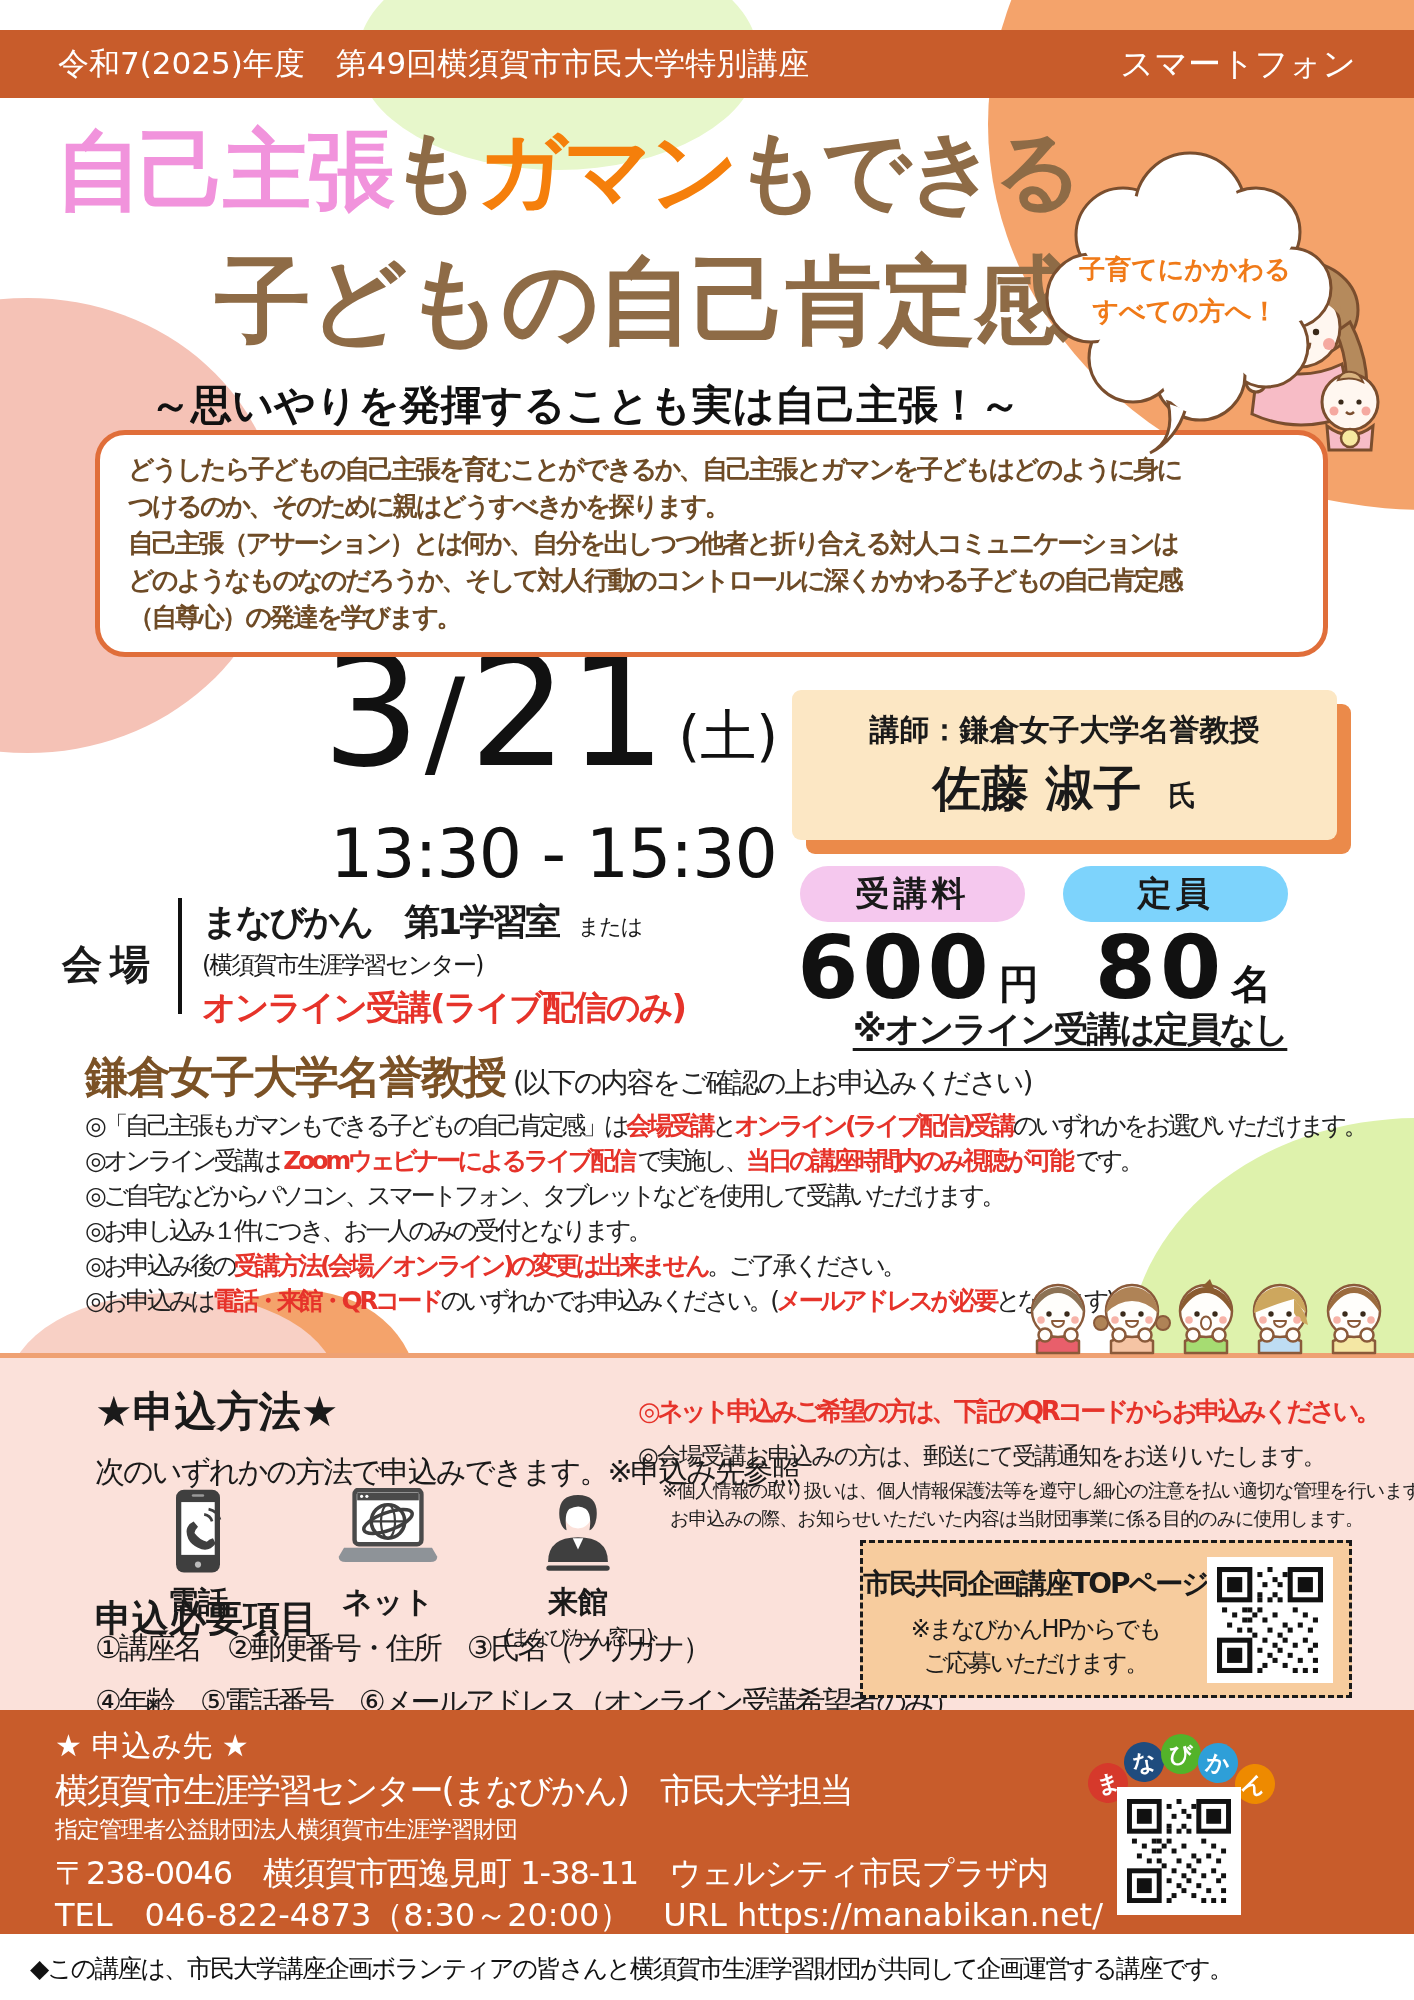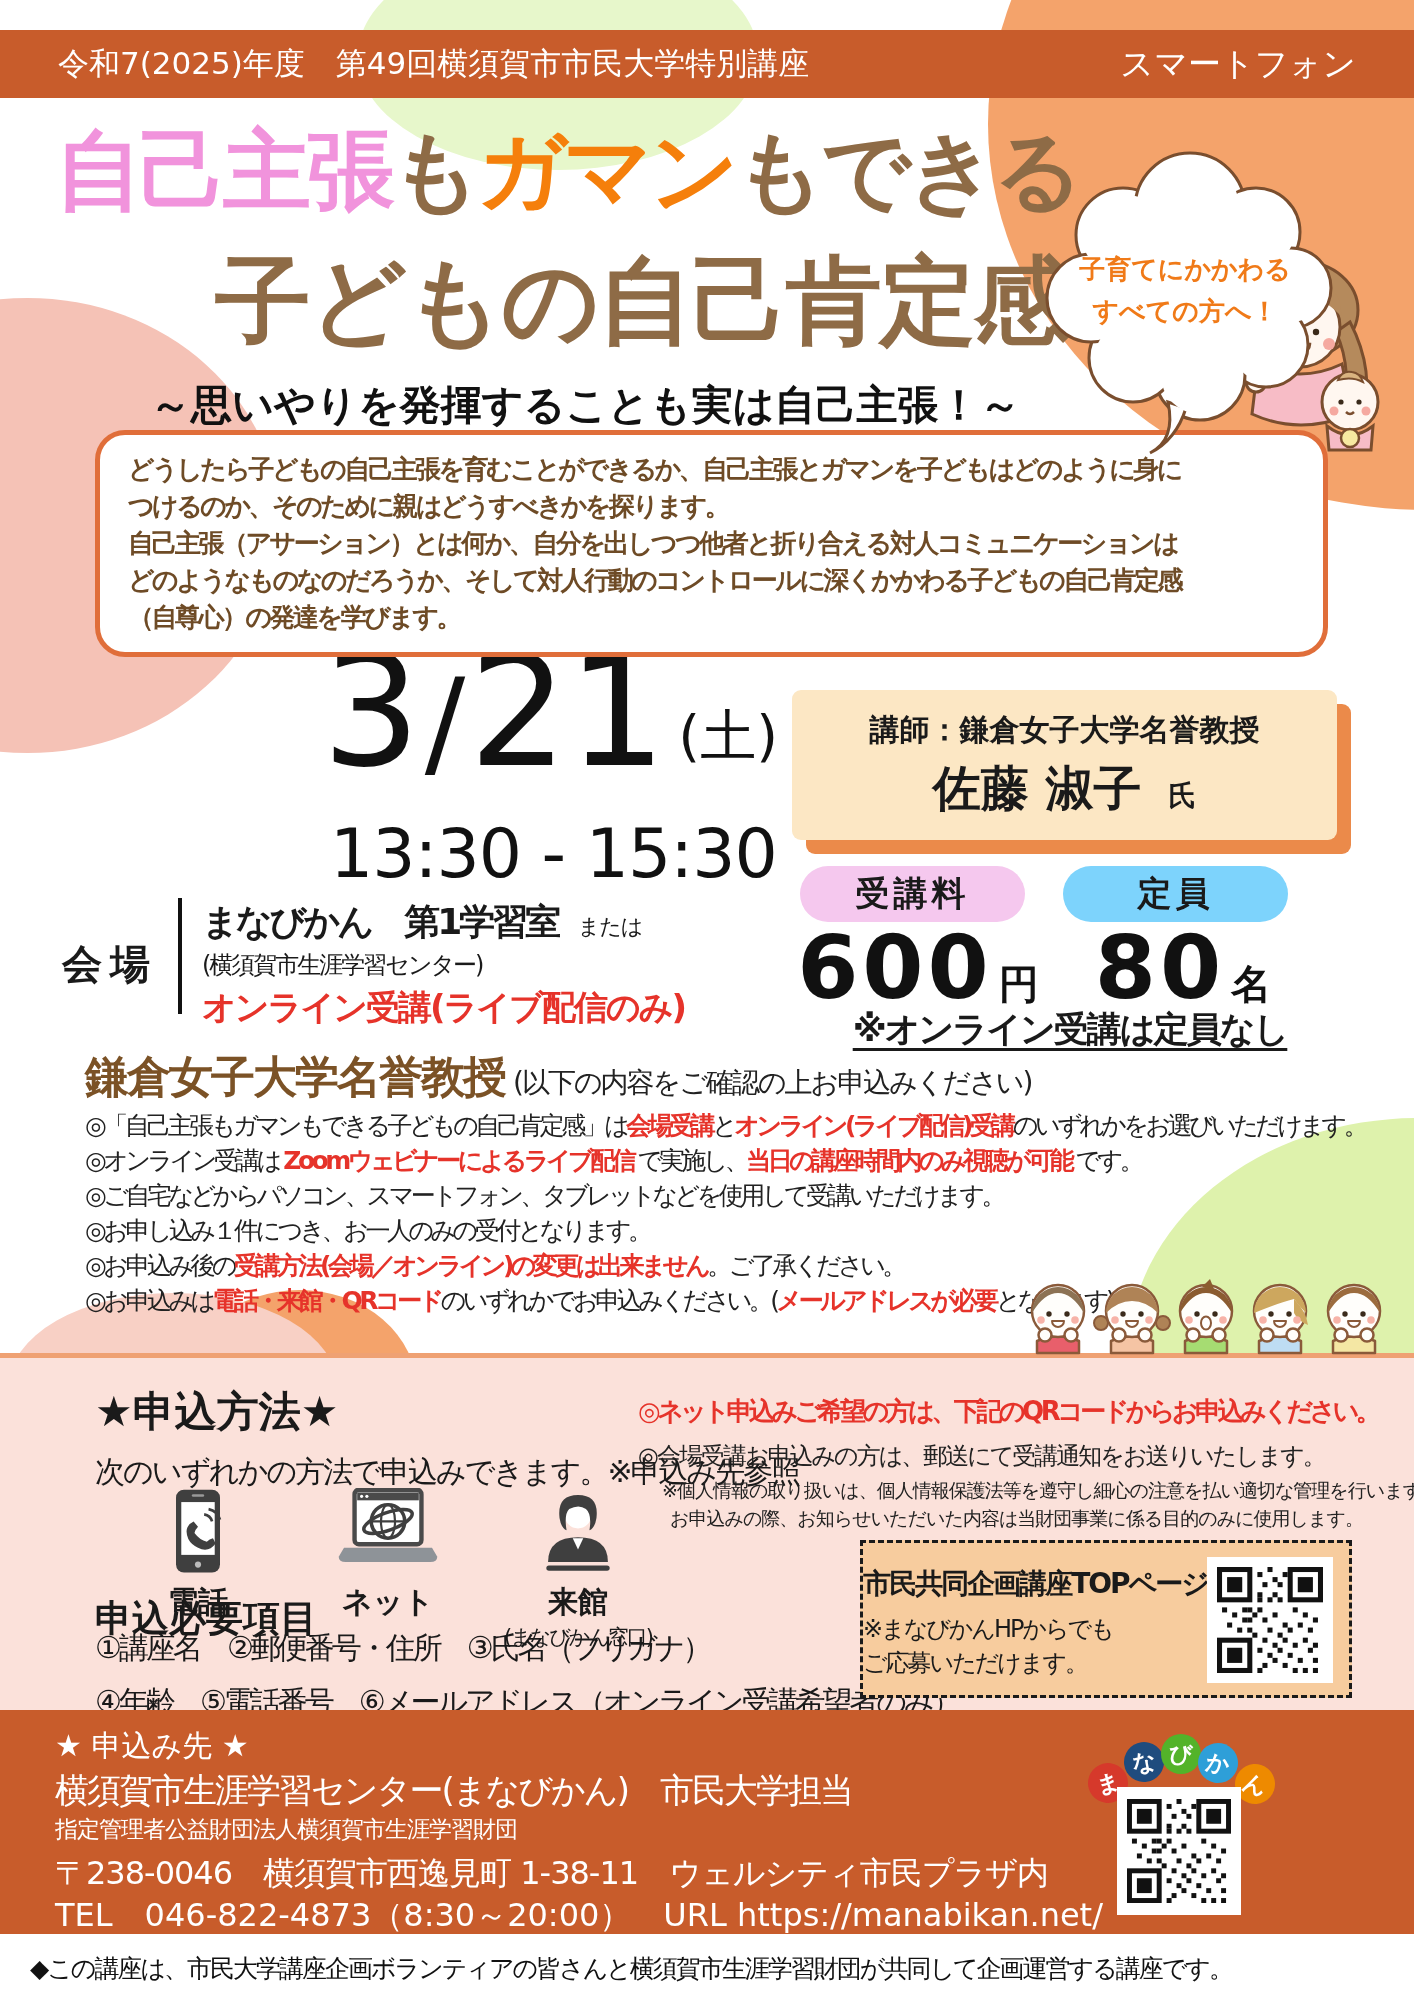--- a/index.html
+++ b/index.html
@@ -87,21 +87,21 @@
   .req-h{left:95px;top:236px;font-size:37px;font-weight:bold;}
   .req-l{left:95px;font-size:30px;letter-spacing:-3px;white-space:nowrap;}
   .req-l1{top:270px;} .req-l2{top:324px;}
   .a-note1{left:638px;top:36px;font-size:26px;letter-spacing:-3.5px;white-space:nowrap;}
   .a-note2{left:638px;top:82px;font-size:24px;letter-spacing:-2px;white-space:nowrap;color:#222;}
   .a-note3{left:662px;top:120px;font-size:19px;letter-spacing:-1px;white-space:nowrap;color:#222;}
   .a-note4{left:670px;top:148px;font-size:19px;letter-spacing:-1px;white-space:nowrap;color:#222;}
   .dashed-box{left:860px;top:182px;width:492px;height:158px;background:#F7CC9E;border:3px dashed #1a1a1a;
               box-sizing:border-box;}
   .db-title{position:absolute;left:0;top:22px;width:345px;text-align:center;font-size:28px;font-weight:bold;letter-spacing:-2px;}
-  .db-n{position:absolute;width:345px;font-size:24px;letter-spacing:-2px;}
+  .db-n{position:absolute;width:345px;text-align:center;font-size:24px;letter-spacing:-2px;}
   .db-n1{left:0;top:70px;} .db-n2{left:0;top:104px;}
   .qr-wrap{position:absolute;right:16px;top:14px;width:126px;height:126px;background:#fff;
            display:flex;align-items:center;justify-content:center;}
   
   .footer{position:absolute;left:0;top:1710px;width:100%;height:224px;background:#C85C2B;color:#fff;z-index:2;}
   .f-h{left:55px;top:16px;font-size:30px;}
   .f-org{left:55px;top:58px;font-size:34px;letter-spacing:-2px;white-space:nowrap;}
   .f-sub{left:55px;top:104px;font-size:23px;letter-spacing:-1px;}
   .f-addr{left:55px;top:142px;font-size:32px;letter-spacing:-1px;white-space:nowrap;}
   .f-tel{left:55px;top:184px;font-size:32px;white-space:nowrap;}

